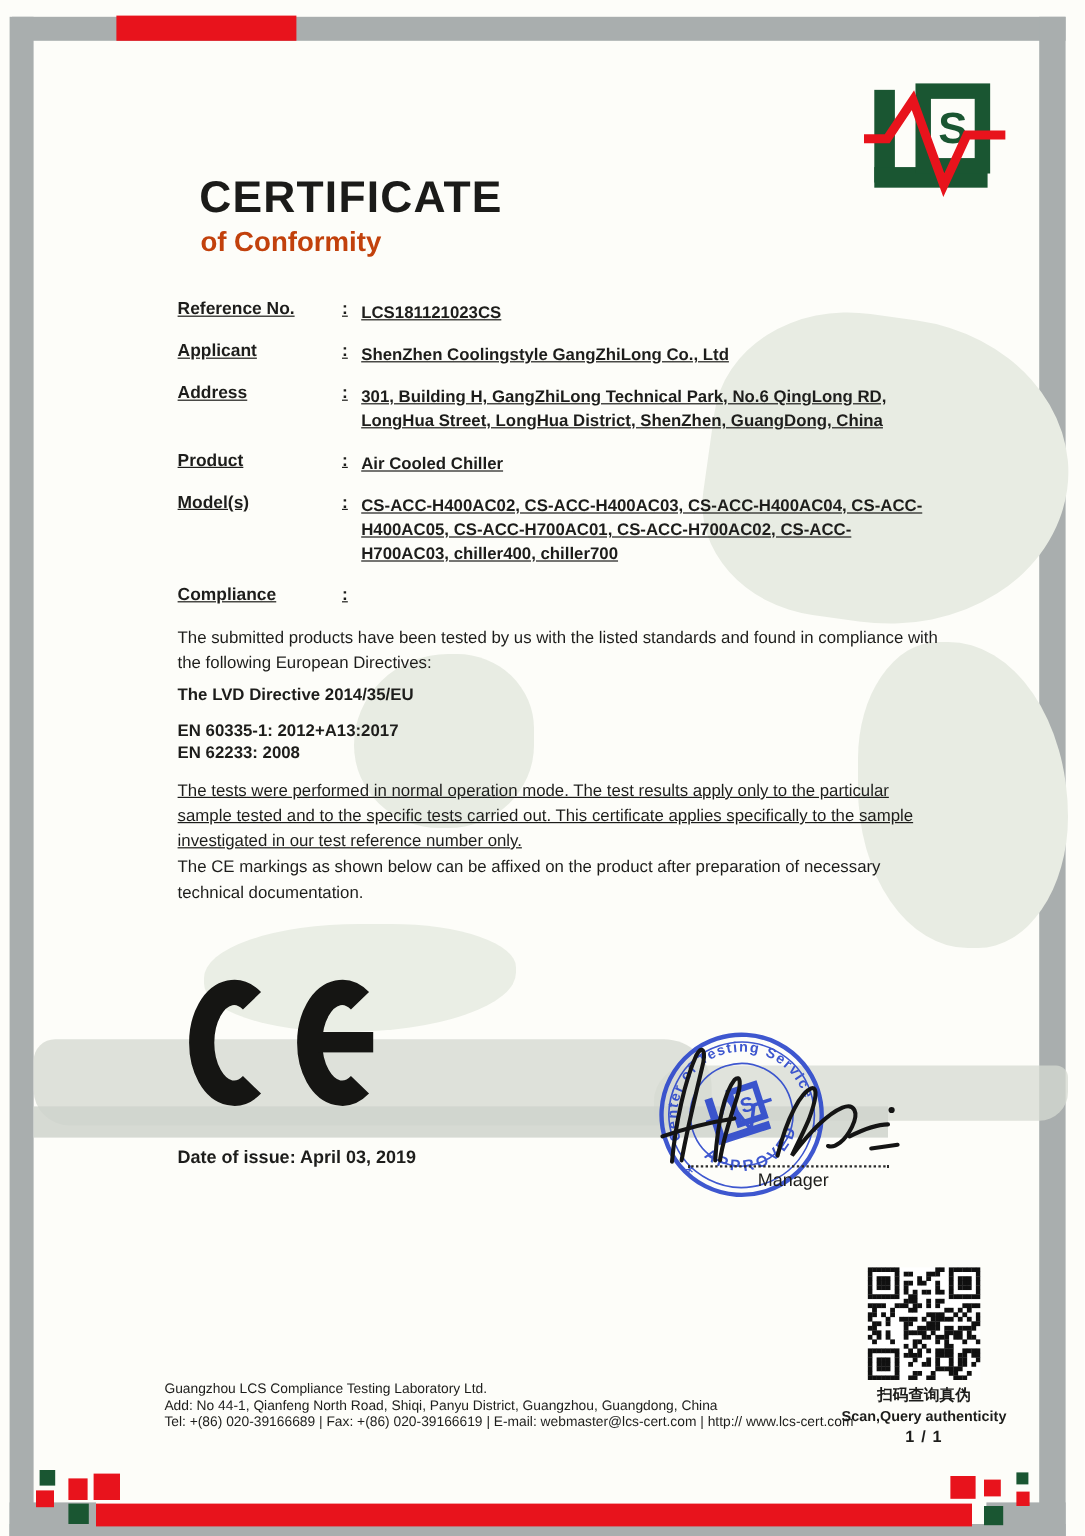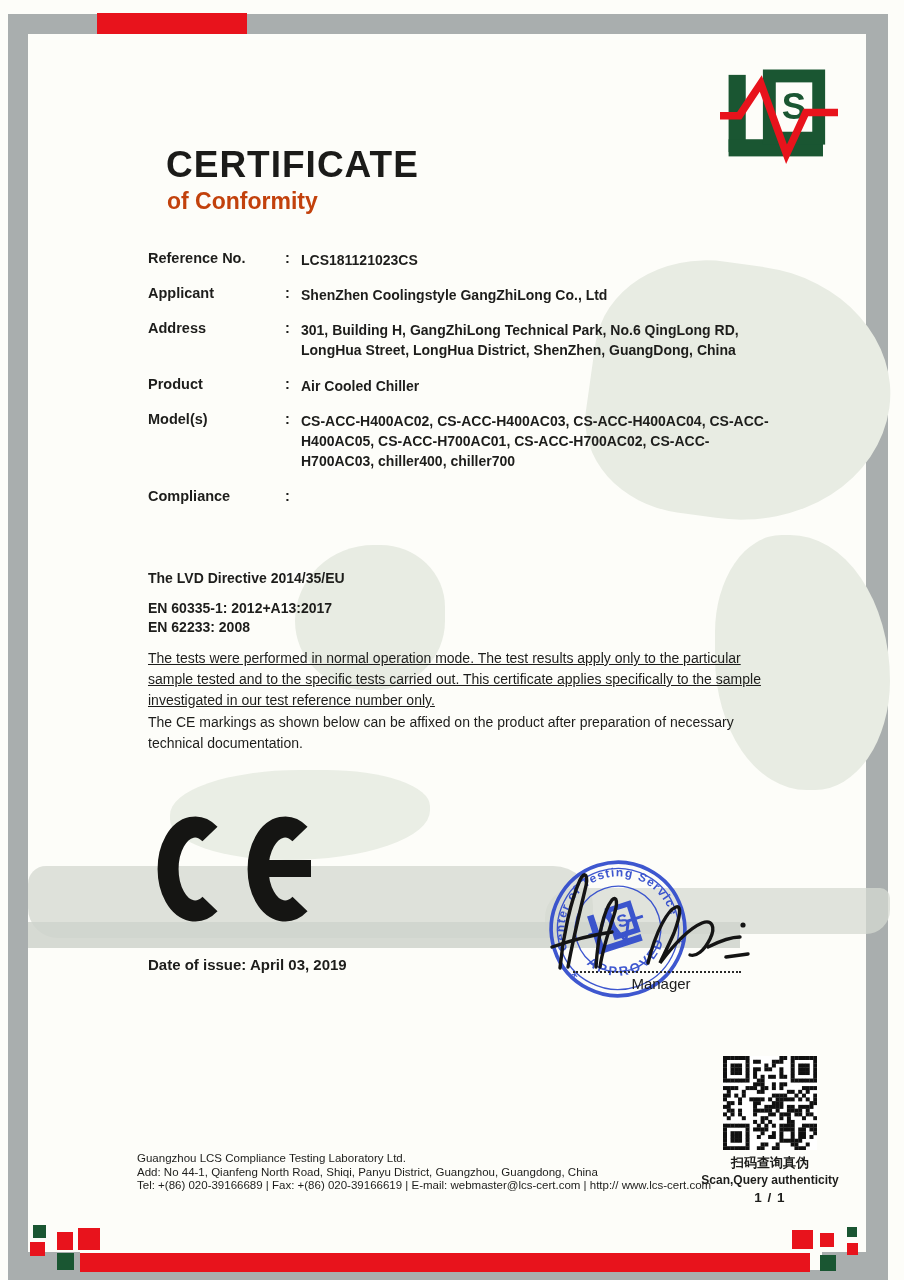--- a/index.html
+++ b/index.html
@@ -48,21 +48,21 @@
   .wm-band3{left:28px;top:922px;width:712px;height:26px;background:#cfd3cc;opacity:.85;}
   .wm-d{left:170px;top:770px;width:260px;height:90px;background:#eaeee5;border-radius:50% 40% 55% 45%;}
 
   .content{position:absolute;z-index:2;}
 
   
   .title-main{left:166px;top:144px;font-size:37px;font-weight:bold;letter-spacing:1px;color:#1b1b19;}
   .title-sub{left:167px;top:188px;font-size:23px;font-weight:bold;color:#c2410c;}
 
   
-  .row{position:absolute;left:148px;width:632px;display:flex;z-index:2;}
+  .row{position:absolute;left:148px;width:632px;display:flex;z-index:2;text-decoration:underline;}
   .row .lbl{flex:0 0 137px;font-size:14.5px;font-weight:bold;}
   .row .col{flex:0 0 16px;font-size:14.5px;font-weight:bold;}
   .row .val{flex:1;font-size:14px;font-weight:bold;line-height:20px;max-width:479px;}
 
   
   .para{position:absolute;left:148px;width:640px;font-size:14px;line-height:21px;z-index:2;}
   .para.bold{font-weight:bold;}
 
   
   .date-line{left:148px;top:956px;font-size:15px;font-weight:bold;}
@@ -149,20 +149,21 @@
   <div class="row" style="top:411px;">
     <span class="lbl">Model(s)</span>
     <span class="col">:</span>
     <span class="val">CS-ACC-H400AC02, CS-ACC-H400AC03, CS-ACC-H400AC04, CS-ACC-H400AC05, CS-ACC-H700AC01, CS-ACC-H700AC02, CS-ACC-H700AC03, chiller400, chiller700</span>
   </div>
   <div class="row" style="top:488px;">
     <span class="lbl">Compliance</span>
     <span class="col">:</span>
   </div>
 
+  <div class="para" style="top:521px;">The submitted products have been tested by us with the listed standards and found in compliance with the following European Directives:</div>
   <div class="para bold" style="top:568px;">The LVD Directive 2014/35/EU</div>
   <div class="para bold" style="top:599px;line-height:19px;">EN 60335-1: 2012+A13:2017</div>
   <div class="para bold" style="top:618px;line-height:19px;">EN 62233: 2008</div>
   <div class="para" style="top:648px;text-decoration:underline;">The tests were performed in normal operation mode. The test results apply only to the particular sample tested and to the specific tests carried out. This certificate applies specifically to the sample investigated in our test reference number only.</div>
   <div class="para" style="top:712px;">The CE markings as shown below can be affixed on the product after preparation of necessary technical documentation.</div>
 
   <svg class="content" style="left:143px;top:810px;" width="200" height="120" viewBox="0 0 200 120">
     <path d="M 67,24 A 27,42 0 1 0 67,94" fill="none" stroke="#151513" stroke-width="21"></path>
     <path d="M 157,24 A 27,42 0 1 0 157,94" fill="none" stroke="#151513" stroke-width="21"></path>
     <rect x="122" y="50" width="46" height="17" fill="#151513"></rect>

